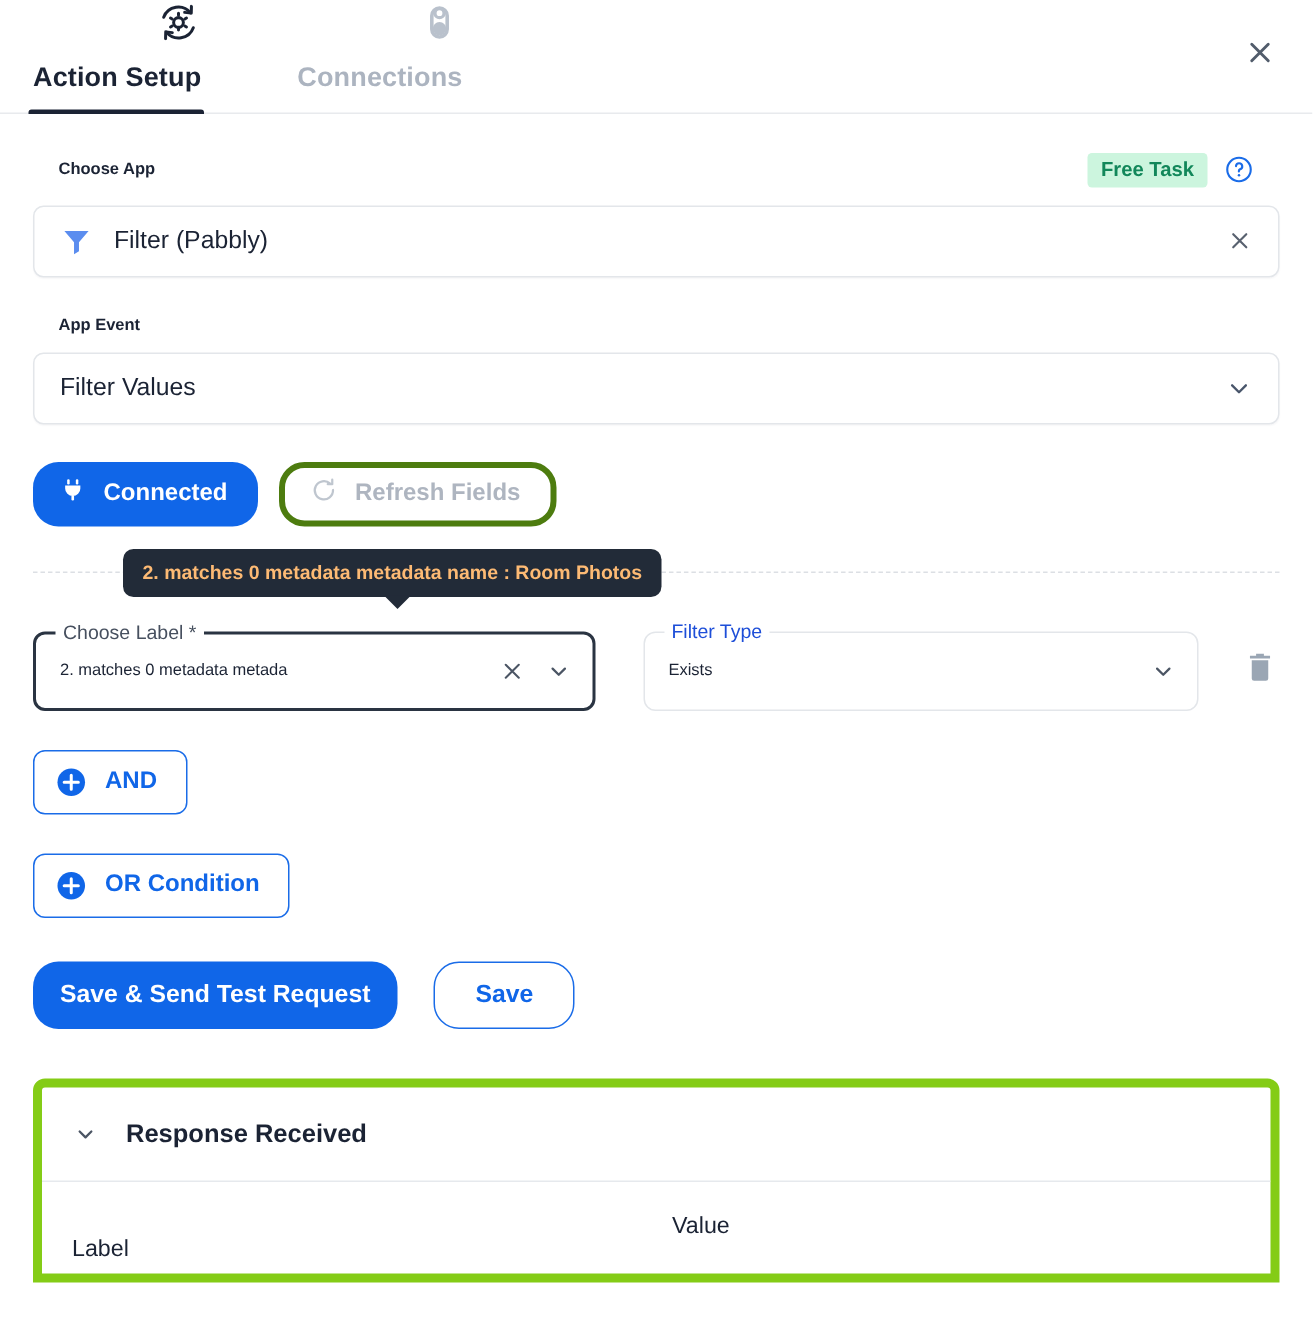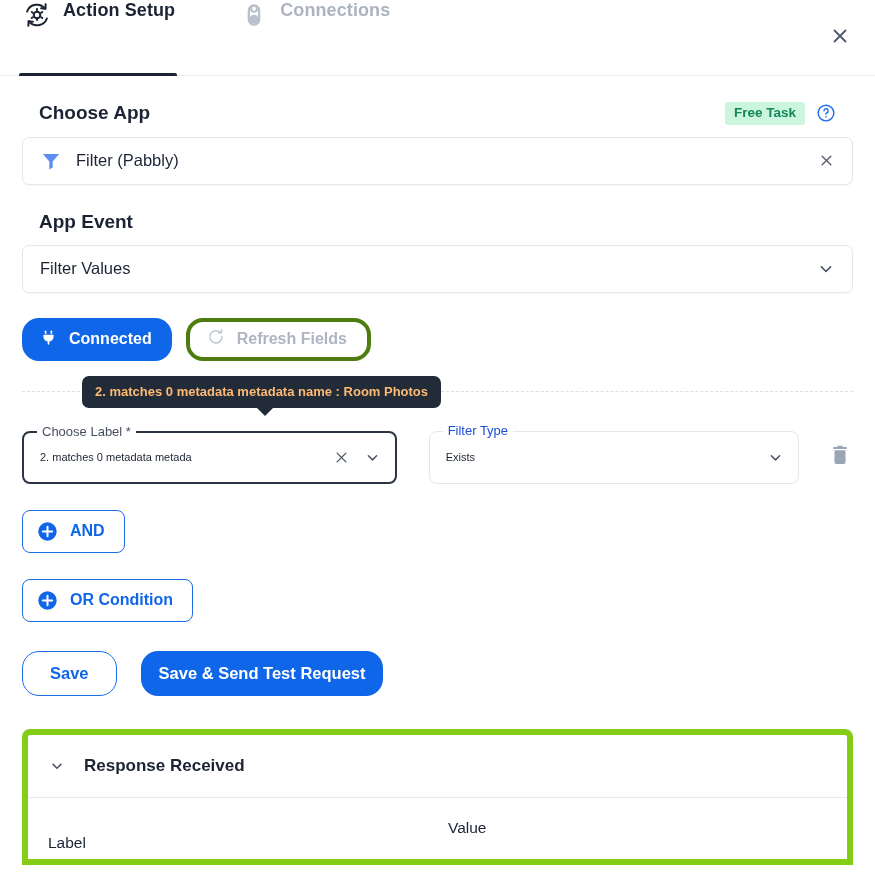--- a/index.html
+++ b/index.html
@@ -16,26 +16,27 @@
   .tabbar {
     height: 76px;
     display: flex;
     align-items: center;
     border-bottom: 1px solid #e8eaed;
     position: relative;
     padding: 0 18px 0 0;
   }
   .tab {
     display: flex;
-    align-items: flex-start;
+    align-items: flex-end;
     gap: 11px;
     height: 76px;
     padding: 0 24px 0 22px;
     cursor: pointer;
     position: relative;
+    flex-direction: column;
   }
   .tab-label {
     font-size: 18px;
     font-weight: 700;
     letter-spacing: .1px;
   }
   .tab.active .tab-label { color: #1b2334; }
   .tab.active::after {
     content: "";
     position: absolute;
@@ -60,21 +61,21 @@
   .content { padding: 0 22px; }
 
   .row-label {
     display: flex;
     align-items: center;
     margin-top: 26px;
     margin-bottom: 12px;
     padding: 0 17px;
   }
   .field-title {
-    font-size: 19px;
+    font-size: 11px;
     font-weight: 700;
     color: #1b2334;
   }
   .badges { margin-left: auto; display: flex; align-items: center; gap: 11px; }
   .badge-free {
     background: #ccf5de;
     color: #12875a;
     font-size: 13.5px;
     font-weight: 700;
     border-radius: 3px;
@@ -455,22 +456,22 @@
         <svg viewBox="0 0 24 24" width="21" height="21">
           <circle cx="12" cy="12" r="10.5" fill="#1066e8"></circle>
           <path d="M12 6.6v10.8M6.6 12h10.8" stroke="#fff" stroke-width="2.3" stroke-linecap="round"></path>
         </svg>
       </span>
       <span>OR Condition</span>
     </div>
   </div>
 
   <div class="save-row">
+    <div class="btn btn-save-test">Save &amp; Send Test Request</div>
     <div class="btn btn-save">Save</div>
-    <div class="btn btn-save-test">Save &amp; Send Test Request</div>
   </div>
 
   <div class="resp-panel">
     <div class="resp-head">
       <span class="chev">
         <svg viewBox="0 0 24 24" width="18" height="18" fill="none" stroke="currentColor" stroke-width="2" stroke-linecap="round" stroke-linejoin="round">
           <path d="M6.8 9.8l5.2 5.2 5.2-5.2"></path>
         </svg>
       </span>
       <span class="resp-title">Response Received</span>

